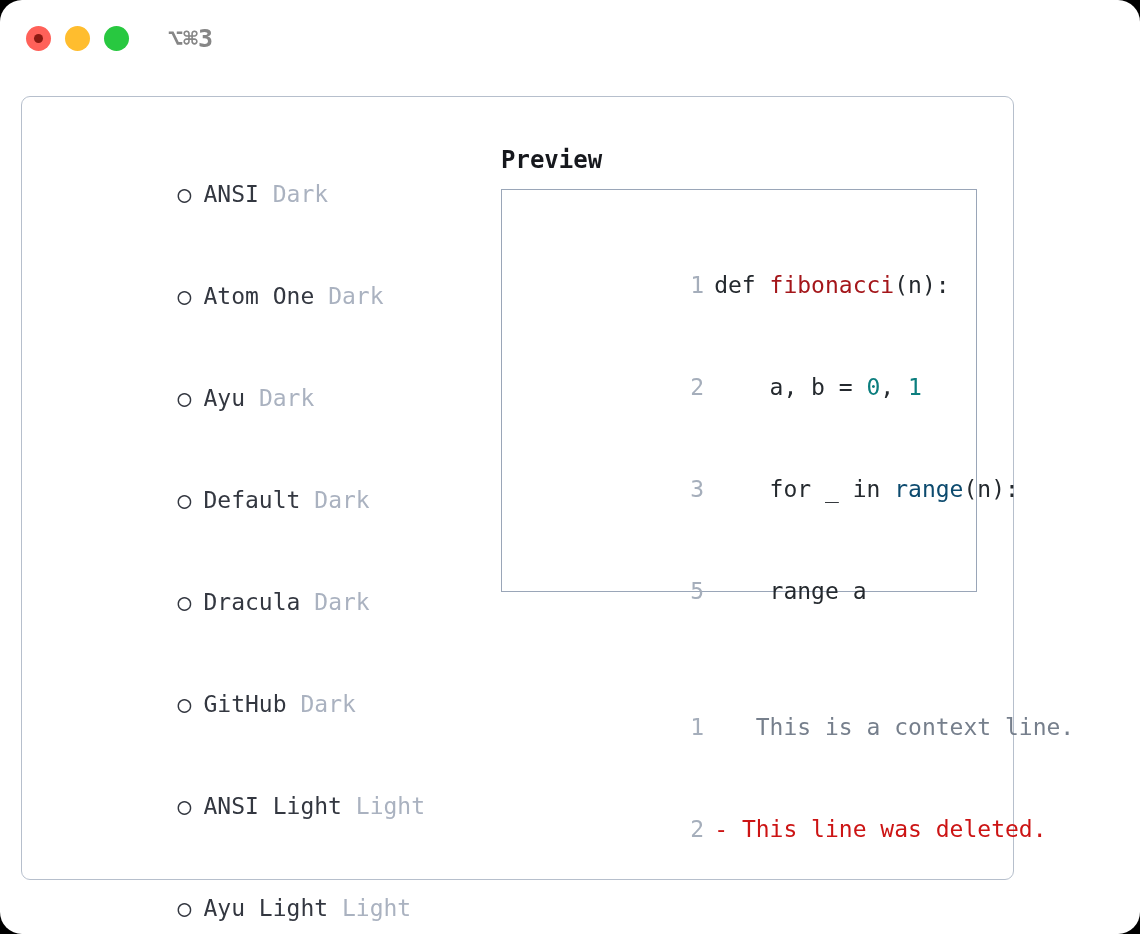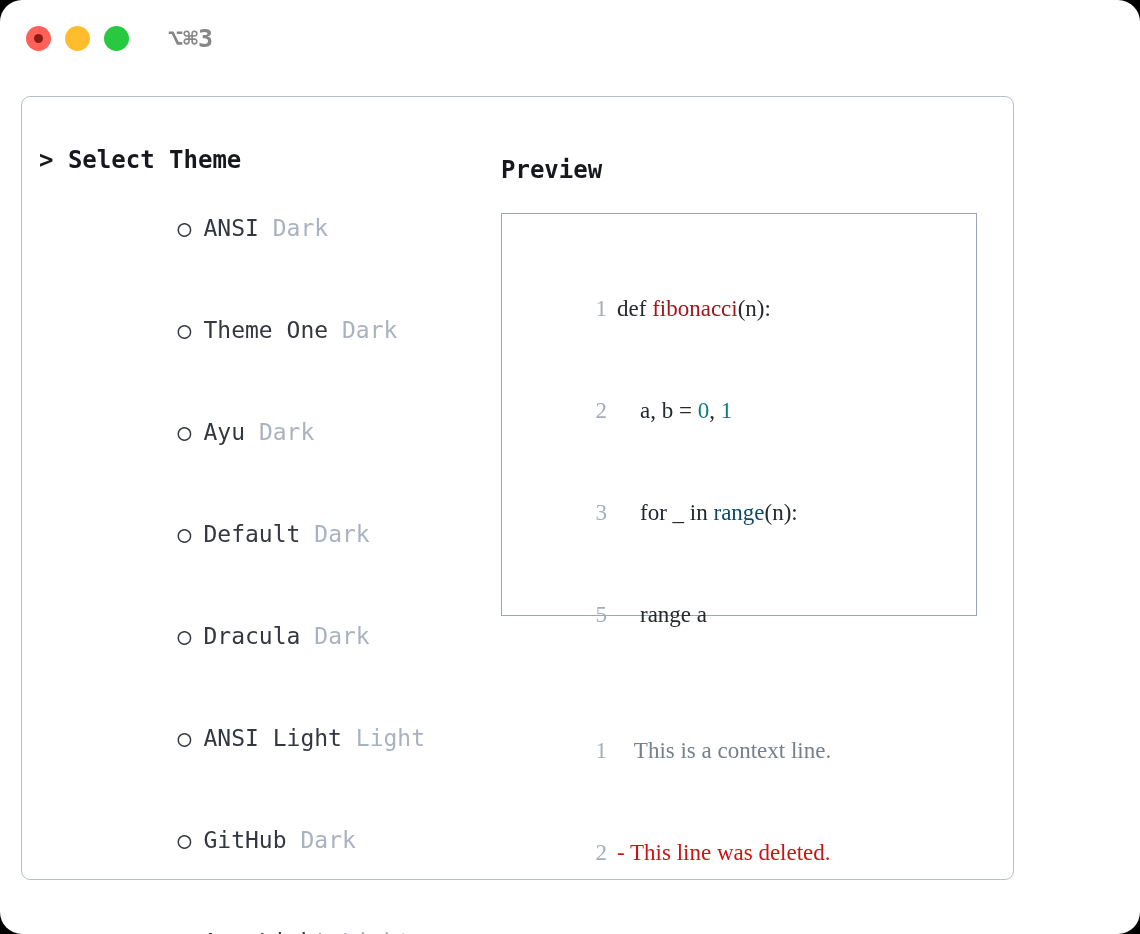--- a/index.html
+++ b/index.html
@@ -89,21 +89,21 @@
 
   .col-left {
     position: absolute;
     left: 17px;
     top: 46px;
     width: 440px;
   }
   .col-right {
     position: absolute;
     left: 479px;
-    top: 56px;
+    top: 46px;
     width: 500px;
   }
 
   
   .section-head {
     font-size: 24px;
     line-height: 34px;
     color: #16181d;
     white-space: pre;
   }
@@ -128,27 +128,26 @@
 
   
   .preview-title {
     font-size: 24px;
     line-height: 34px;
     font-weight: 700;
     color: #16181d;
   }
 
   .preview-box {
-    margin-top: 26px;
+    margin-top: 12px;
     width: 476px;
     height: 403px;
     border: 1.6px solid #9aa6b8;
     background: #ffffff;
     padding: 44px 0 0 22px;
-    font-family: Liberation Serif, serif;
   }
 
   .code-line {
     font-size: 23px;
     line-height: 34px;
     white-space: pre;
     color: #24292e;
   }
   .lineno {
     color: #a5aebb;
@@ -178,43 +177,42 @@
       <span class="dot dot-yellow"></span>
       <span class="dot dot-green"></span>
     </div>
     <div class="shortcut">⌥⌘3</div>
   </div>
 
   <div class="panel">
 
     <div class="col-left">
 
-      <div class="section-head focused">&gt; Select Theme</div>
 
       <div>
         <div class="opt">
           <span class="bullet">○</span><span class="opt-label">ANSI</span><span class="opt-variant"> <span>Dark</span></span>
         </div>
         <div class="opt">
-          <span class="bullet">○</span><span class="opt-label">Theme One</span><span class="opt-variant"> <span>Dark</span></span>
+          <span class="bullet">○</span><span class="opt-label">Atom One</span><span class="opt-variant"> <span>Dark</span></span>
         </div>
         <div class="opt">
           <span class="bullet">○</span><span class="opt-label">Ayu</span><span class="opt-variant"> <span>Dark</span></span>
         </div>
         <div class="opt">
           <span class="bullet">○</span><span class="opt-label">Default</span><span class="opt-variant"> <span>Dark</span></span>
         </div>
         <div class="opt">
           <span class="bullet">○</span><span class="opt-label">Dracula</span><span class="opt-variant"> <span>Dark</span></span>
         </div>
         <div class="opt">
+          <span class="bullet">○</span><span class="opt-label">GitHub</span><span class="opt-variant"> <span>Dark</span></span>
+        </div>
+        <div class="opt">
           <span class="bullet">○</span><span class="opt-label">ANSI Light</span><span class="opt-variant"> <span>Light</span></span>
-        </div>
-        <div class="opt">
-          <span class="bullet">○</span><span class="opt-label">GitHub</span><span class="opt-variant"> <span>Dark</span></span>
         </div>
         <div class="opt">
           <span class="bullet">○</span><span class="opt-label">Ayu Light</span><span class="opt-variant"> <span>Light</span></span>
         </div>
 
       </div>
 
     </div>
 
     <div class="col-right">

